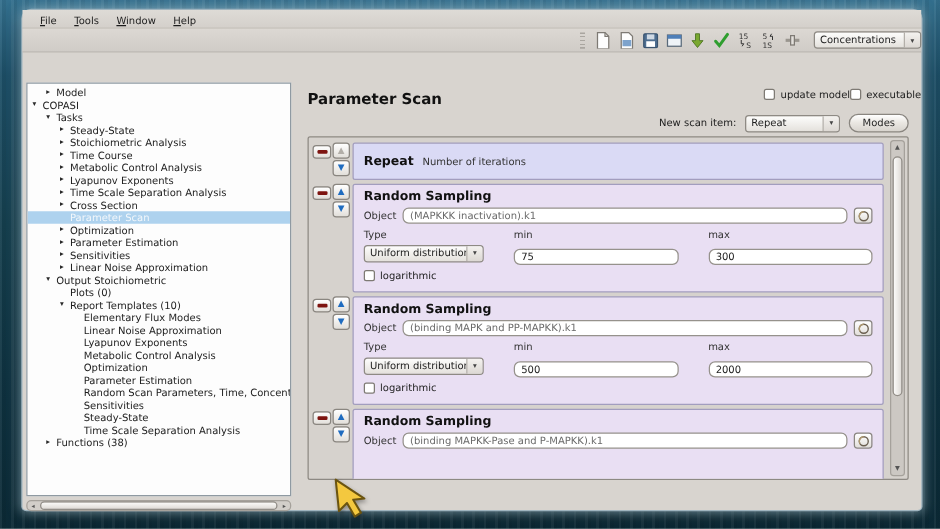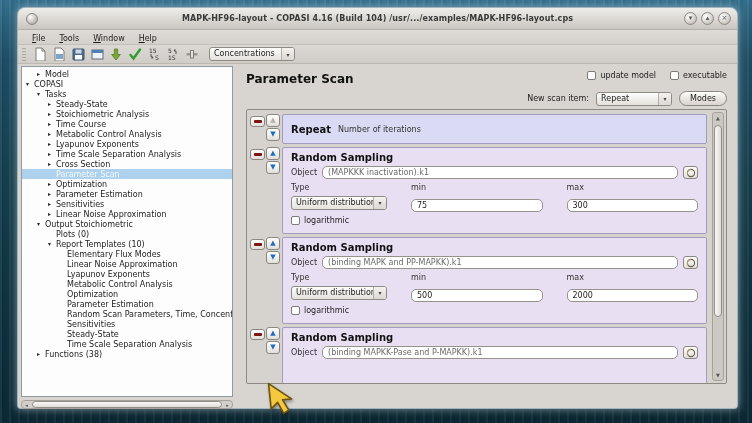--- a/index.html
+++ b/index.html
@@ -34,21 +34,21 @@
   .win-btns{ position:absolute; right:6px; top:4px; display:flex; gap:4px; }
   .win-btn{ width:13px;height:13px;border-radius:50%;
     background:radial-gradient(circle at 35% 30%,#ffffff,#d3d0cb 60%,#a8a49f);
     border:1px solid #8d8984; display:flex;align-items:center;justify-content:center;
     font-size:7px;color:#555;line-height:1;}
   .menubar{ height:15px; display:flex; align-items:flex-end; padding-left:8px; gap:2px;
     background:linear-gradient(#dedbd6,#d4d0cb); border-bottom:1px solid #c2beb8;}
   .menu-item{ font-size:8px; color:#1d1d1d; padding:1px 6px; }
   .menu-item::first-letter{ text-decoration:underline; }
   .toolbar{ height:19px; display:flex; align-items:center; gap:3px; padding-left:4px;
-    background:linear-gradient(#dcd8d3,#d0ccc7); border-bottom:1px solid #bcb8b2;}
+    background:linear-gradient(#dcd8d3,#d0ccc7); border-bottom:1px solid #bcb8b2;justify-content:flex-end;}
   .tb-handle{ width:4px; height:13px; margin-right:3px;
     background:repeating-linear-gradient(180deg,#aaa6a0 0 1px,transparent 1px 3px); }
   .tb-icon{ width:16px;height:16px;display:flex;align-items:center;justify-content:center; }
   .tb-combo{ margin-left:6px; width:86px; }
 
   .combo{ display:flex; align-items:stretch; height:14px; border:1px solid #8e8a84; border-radius:3px;
     background:linear-gradient(#fdfdfc,#e4e1dc); overflow:hidden;}
   .combo .val{ flex:1; font-size:8px; color:#1c1c1c; padding:1px 4px; white-space:nowrap; overflow:hidden;}
   .combo .arrow-box{ width:13px; border-left:1px solid #b3afa9; display:flex;align-items:center;justify-content:center;
     font-size:6px; color:#444; background:linear-gradient(#f4f2ef,#dcd8d3);}
@@ -71,21 +71,21 @@
   .tree-row.selected .tree-arrow{ color:#f2f7fb; }
   .tree-label{ overflow:hidden; }
   .tree-hscroll{ position:absolute; left:3px; top:336px; width:212px; height:9px;
     background:#d2cec9; border:1px solid #a5a19b; border-radius:4px; display:flex; align-items:center;}
   .hs-btn{ width:9px; height:100%; display:flex;align-items:center;justify-content:center; font-size:5px; color:#555;}
   .hs-thumb{ flex:1; height:7px; margin:0 1px; border-radius:4px; border:1px solid #918d87;
     background:linear-gradient(#fbfaf9,#dedbd6);}
 
   .main-panel{ position:absolute; left:220px; top:0; right:0; height:346px; }
   .panel-title{ position:absolute; left:8px; top:8px; font-size:12px; font-weight:bold; color:#111; }
-  .top-checks{ position:absolute; right:10px; top:7px; display:flex; gap:14px; }
+  .top-checks{ position:absolute; right:0; top:7px; display:flex; }
   .newscan-row{ position:absolute; right:10px; top:27px; display:flex; align-items:center; gap:7px; }
   .newscan-row .lbl{ font-size:8px; color:#1d1d1d; }
   .newscan-combo{ width:76px; }
 
   .scan-box{ position:absolute; left:8px; top:45px; width:481px; height:275px;
     border:1px solid #8d8983; border-radius:2px; background:#d6d2cd; overflow:hidden; padding:1px 0 0 0;}
   .scan-row{ display:flex; margin:3px 2px 0 2px; }
   .gutter{ width:33px; flex:none; position:relative; }
   .g-remove{ position:absolute; left:1px; top:2px; width:15px; height:11px; border:1px solid #8a8680; border-radius:3px;
     background:linear-gradient(#ffffff,#e2dfda); display:flex; align-items:center; justify-content:center;}
@@ -123,35 +123,20 @@
     border:1px solid #918d87; background:linear-gradient(90deg,#fbfaf9,#dedbd6);}
 
   .cursor{ position:absolute; left:264px; top:382px; z-index:99; pointer-events:none;
     filter:drop-shadow(1px 2px 1.5px rgba(0,0,0,.35)); }
 </style>
 </head>
 <body>
 
 <div class="window">
 
-  <div class="titlebar">
-    <div class="win-icon"></div>
-    <div class="title-text">MAPK-HF96-layout - COPASI 4.16 (Build 104) /usr/.../examples/MAPK-HF96-layout.cps</div>
-    <div class="win-btns">
-      <div class="win-btn">
-          <span>▾</span>
-        </div>
-      <div class="win-btn">
-          <span>▴</span>
-        </div>
-      <div class="win-btn">
-          <span>×</span>
-        </div>
-    </div>
-  </div>
 
   <div class="menubar">
     <span class="menu-item">File</span>
     <span class="menu-item">Tools</span>
     <span class="menu-item">Window</span>
     <span class="menu-item">Help</span>
   </div>
 
   <div class="toolbar">
     <div class="tb-handle"></div>

